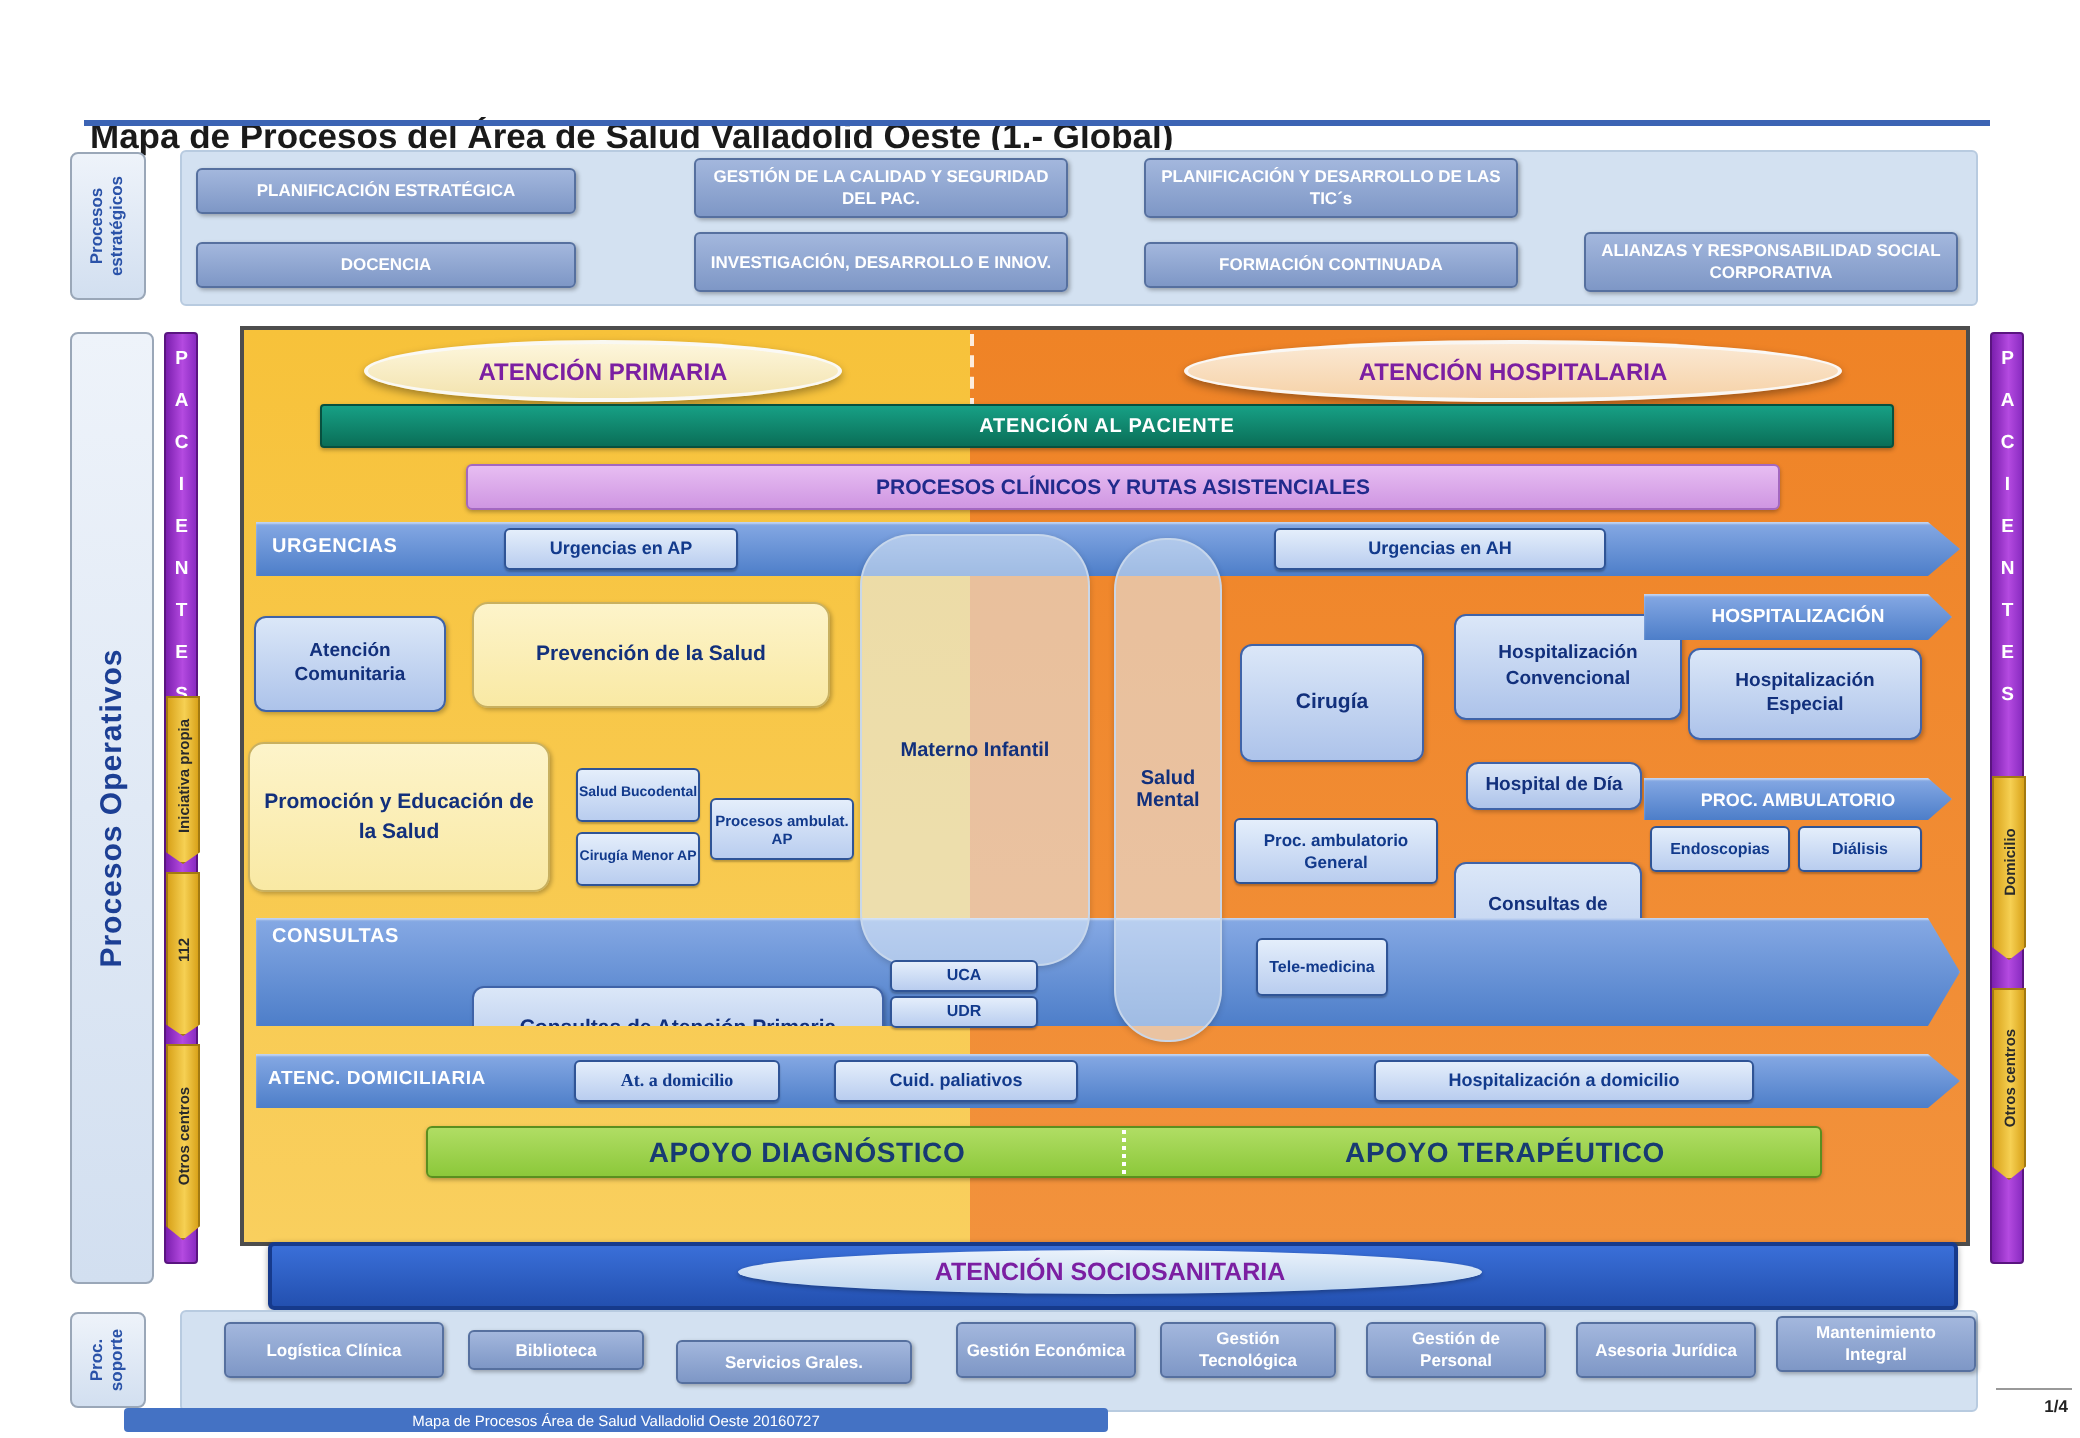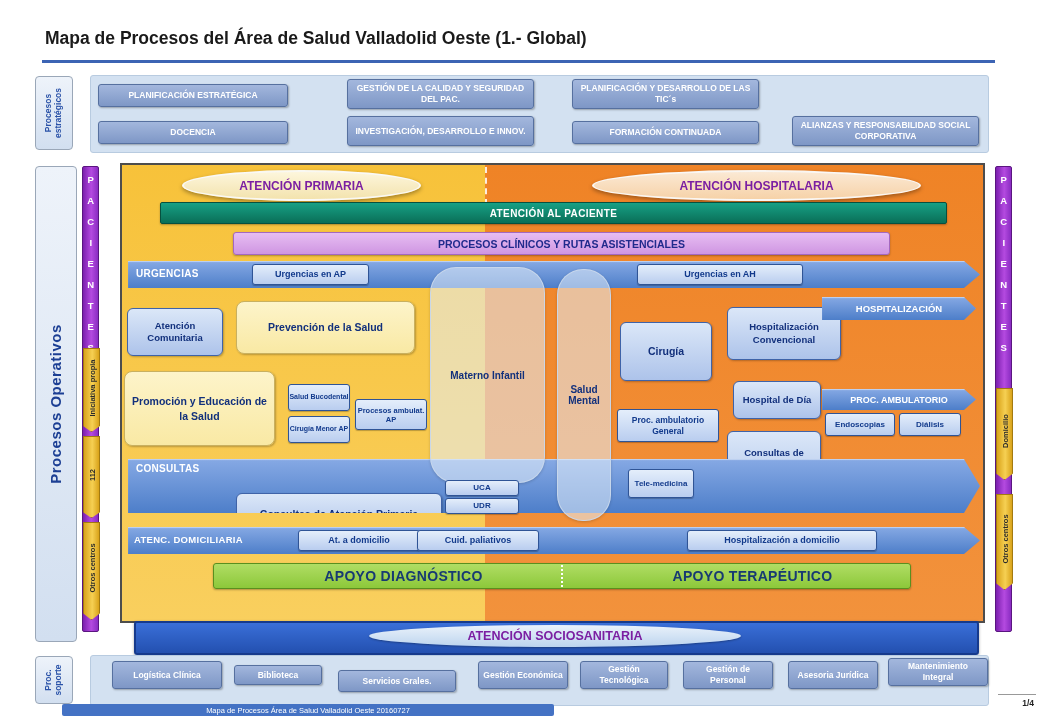--- a/index.html
+++ b/index.html
@@ -1,21 +1,21 @@
 <!DOCTYPE html>
 <html><head>
 <meta charset="utf-8">
 <style>
   html,body{margin:0;padding:0;background:#fff;}
   .stage{position:relative;width:1040px;height:719px;background:#fff;overflow:hidden;
          font-family:"Liberation Sans",sans-serif;}
   .abs{position:absolute;}
   .ctr{display:flex;align-items:center;justify-content:center;text-align:center;}
 
-  .page-title{font-size:17.5px;font-weight:bold;color:#1a1a1a;}
+  .page-title{font-size:17.5px;font-weight:bold;color:#1a1a1a;margin-top:30px;}
   .title-rule{background:#3c64b4;}
 
   
   .side-label{background:linear-gradient(180deg,#eef3fa,#d2dff0);border:1px solid #9aa7b8;border-radius:4px;}
   .rot{position:absolute;left:50%;top:50%;transform:translate(-50%,-50%) rotate(-90deg);
        font-weight:bold;color:#2a52a8;font-size:8.5px;text-align:center;line-height:1.15;}
   .rot.big{font-size:15px;color:#1c3f94;white-space:nowrap;letter-spacing:.5px;}
 
   .strat-panel{background:#d3e1f1;border:1px solid #b8cbe0;border-radius:3px;}
   .strat-btn{background:linear-gradient(180deg,#a3b7dd,#7e97c6);border:1px solid #56709f;border-radius:3px;
@@ -146,42 +146,43 @@
   <div class="abs bluebox ctr" style="left:127px;top:308px;width:96px;height:48px;font-size:9.5px;">Atención Comunitaria</div>
   <div class="abs yellowbox ctr" style="left:236px;top:301px;width:179px;height:53px;font-size:10.5px;">Prevención de la Salud</div>
   <div class="abs yellowbox ctr" style="left:124px;top:371px;width:151px;height:75px;font-size:10.5px;">Promoción  y Educación de la Salud</div>
   <div class="abs smallbtn ctr" style="left:288px;top:384px;width:62px;height:27px;font-size:7px;">Salud Bucodental</div>
   <div class="abs smallbtn ctr" style="left:288px;top:416px;width:62px;height:27px;font-size:7px;">Cirugía Menor AP</div>
   <div class="abs smallbtn ctr" style="left:355px;top:399px;width:72px;height:31px;font-size:7.5px;">Procesos ambulat. AP</div>
 
   <div class="abs bluebox ctr" style="left:620px;top:322px;width:92px;height:59px;font-size:10.5px;">Cirugía</div>
   <div class="abs bluebox ctr" style="left:727px;top:307px;width:114px;height:53px;font-size:9.5px;">Hospitalización Convencional</div>
   <div class="abs hdr-band ctr" style="left:822px;top:297px;width:154px;height:23px;">HOSPITALIZACIÓN</div>
+  <div class="abs bluebox ctr" style="left:844px;top:324px;width:117px;height:46px;font-size:9.5px;">Hospitalización Especial</div>
   <div class="abs smallbtn ctr" style="left:617px;top:409px;width:102px;height:33px;font-size:8.5px;">Proc. ambulatorio General</div>
-  <div class="abs bluebox ctr" style="left:733px;top:381px;width:88px;height:38px;font-size:9.5px;">Hospital de Día</div>
+  <div class="abs bluebox ctr" style="left:733px;top:381px;width:88px;height:24px;font-size:9.5px;">Hospital de Día</div>
   <div class="abs hdr-band ctr" style="left:822px;top:389px;width:154px;height:21px;font-size:9px;">PROC. AMBULATORIO</div>
   <div class="abs smallbtn ctr" style="left:825px;top:413px;width:70px;height:23px;font-size:8px;">Endoscopias</div>
   <div class="abs smallbtn ctr" style="left:899px;top:413px;width:62px;height:23px;font-size:8px;">Diálisis</div>
   <div class="abs bluebox ctr" style="left:727px;top:431px;width:94px;height:70px;font-size:9.5px;">Consultas de Atención Hospitalaria</div>
 
   <div class="abs band" style="left:128px;top:459px;width:852px;height:54px;">
     <span class="band-label" style="left:8px;top:4px;">CONSULTAS</span>
     <div class="abs bluebox ctr" style="left:108px;top:6px;width:206px;height:43px;font-size:10.5px;margin-top:28px;">Consultas de Atención Primaria</div>
     <div class="abs smallbtn ctr" style="left:500px;top:10px;width:66px;height:29px;font-size:8px;">Tele-medicina</div>
   </div>
 
   <div class="abs glass ctr" style="left:430px;top:267px;width:113px;height:214px;">Materno Infantil</div>
   <div class="abs glass ctr" style="left:557px;top:269px;width:54px;height:252px;padding:0 4px;box-sizing:border-box;">Salud Mental</div>
 
   <div class="abs smallbtn ctr" style="left:445px;top:480px;width:74px;height:16px;font-size:8px;">UCA</div>
   <div class="abs smallbtn ctr" style="left:445px;top:498px;width:74px;height:16px;font-size:8px;">UDR</div>
 
   <div class="abs band" style="left:128px;top:527px;width:852px;height:27px;">
     <span class="band-label" style="left:6px;top:7px;font-size:9.5px;">ATENC. DOMICILIARIA</span>
-    <div class="abs smallbtn ctr" style="left:170px;top:3px;width:122px;height:21px;font-size:9px;">At. a domicilio</div>
+    <div class="abs smallbtn ctr" style="left:159px;top:3px;width:103px;height:21px;font-size:9px;font-family:Liberation Serif, serif;">At. a domicilio</div>
     <div class="abs smallbtn ctr" style="left:289px;top:3px;width:122px;height:21px;font-size:9px;">Cuid. paliativos</div>
     <div class="abs smallbtn ctr" style="left:559px;top:3px;width:190px;height:21px;font-size:9px;">Hospitalización a domicilio</div>
   </div>
 
   <div class="abs greenbar" style="left:213px;top:563px;width:696px;height:24px;">
     <div class="gseg">APOYO DIAGNÓSTICO</div>
     <div class="gdiv"></div>
     <div class="gseg">APOYO TERAPÉUTICO</div>
   </div>
 

